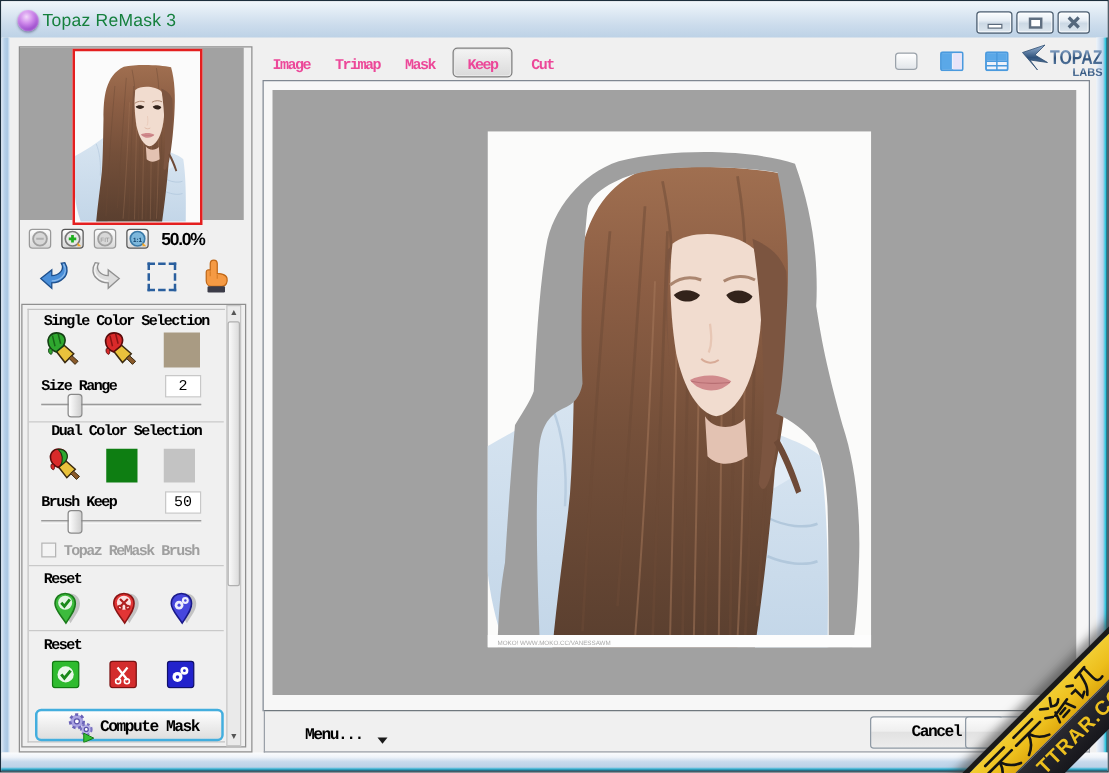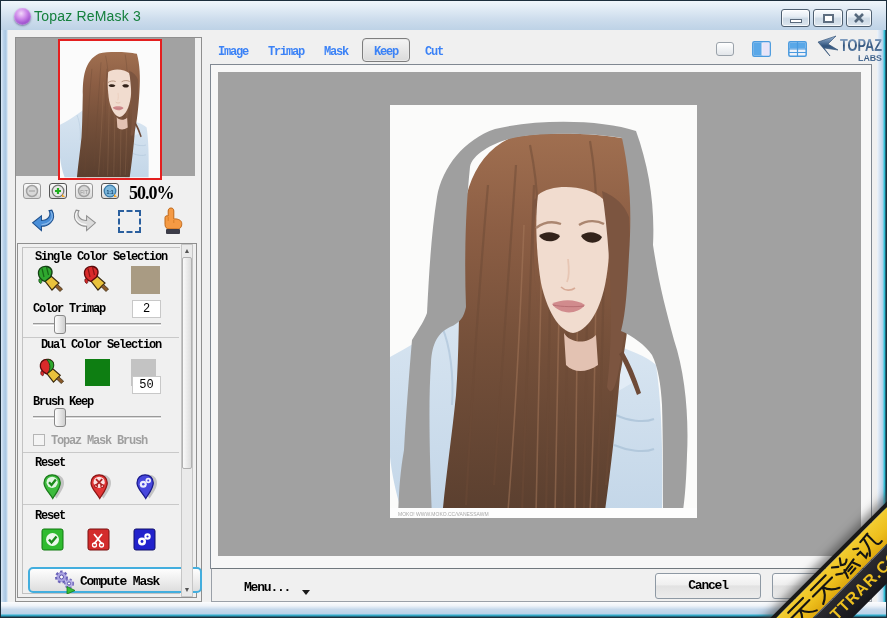--- a/index.html
+++ b/index.html
@@ -25,42 +25,42 @@
 #btnmax { left:813px; width:30px; }
 #btncls { left:846px; width:26px; }
 #btnmin i { position:absolute; left:8px; top:9px; width:12px; height:4px; background:#fff; border:1px solid #5a6a7c; }
 #btnmax i { position:absolute; left:9px; top:4px; width:11px; height:9px; background:#fff; border:2px solid #5e6e80; }
 
 #leftbox { position:absolute; left:15px; top:37px; width:187px; height:565px; border:1px solid #8f8f8f; background:#f0f0f0; }
 #thumbarea { position:absolute; left:16px; top:38px; width:179px; height:138px; background:#a2a2a2; }
 #thumb { position:absolute; left:58px; top:39px; width:104px; height:141px; border:2px solid #e41f1f; background:#fbfbfb; overflow:hidden; }
 .zbtn { position:absolute; top:183px; width:18px; height:16px; border:1px solid #999; border-radius:3px;
   background:linear-gradient(180deg,#fcfcfc,#d9d9d9); }
-#zoompct { position:absolute; left:129px; top:183px; font-size:18px; color:#000; font-family:Liberation Serif, serif; letter-spacing:-1px; font-weight:bold;}
+#zoompct { position:absolute; left:129px; top:183px; font-size:14px; color:#000; font-family:Liberation Sans, sans-serif; letter-spacing:-1px; font-weight:bold;}
 
 #toolpanel { position:absolute; left:17px; top:243px; width:180px; height:355px; border:1px solid #8f8f8f; background:#f0f0f0; }
 #tpinner { position:absolute; left:22px; top:247px; width:158px; height:347px; border:1px solid #c2c2c2; border-right:none; background:#f0f0f0; }
 #tpscroll { position:absolute; left:181px; top:244px; width:12px; height:353px; background:#eaeaea; border:1px solid #c6c6c6; }
 #tpthumb { position:absolute; left:182px; top:257px; width:10px; height:212px; border:1px solid #b0b0b0; border-radius:2px;
   background:linear-gradient(90deg,#fafafa,#dcdcdc); }
 .sarr { position:absolute; left:182px; width:10px; height:12px; font-size:7px; color:#555; text-align:center; line-height:12px; }
 .mono { font-family:"Liberation Mono",monospace; font-weight:bold; letter-spacing:-1.2px; }
 .ptitle { position:absolute; font-size:12px; color:#000; width:164px; text-align:center; }
 .plabel { position:absolute; font-size:12px; color:#000; }
 .numbox { position:absolute; width:29px; height:18px; background:#fff; border:1px solid #c8c8c8; font-size:12px; text-align:center; line-height:16px; letter-spacing:0; font-family:"Liberation Mono",monospace; }
 .slider { position:absolute; height:3px; border-top:1px solid #9a9a9a; border-bottom:1px solid #fff; background:#d8d8d8;}
 .shandle { position:absolute; width:12px; height:19px; border:1px solid #888; border-radius:3px;
   background:linear-gradient(90deg,#fefefe,#cfcfcf); }
 .swatch { position:absolute; }
 .hline { position:absolute; left:23px; width:156px; border-top:1px solid #c9c9c9; }
-#computebtn { position:absolute; left:28px; top:567px; width:174px; height:26px; border:2px solid #43aede; border-radius:5px;
+#computebtn { position:absolute; left:28px; top:567px; width:151px; height:26px; border:2px solid #43aede; border-radius:5px;
   background:linear-gradient(180deg,#fefefe,#dedede); }
 #computebtn span { position:absolute; left:50px; top:5px; font-size:13px; }
 
-.tab { position:absolute; top:45px; font-size:12px; color:#3b82f6; }
+.tab { position:absolute; top:45px; font-size:12px; color:#ec4899; }
 #keeptab { position:absolute; left:362px; top:38px; width:48px; height:24px; border:1px solid #7e7e7e; border-radius:4px;
   background:linear-gradient(180deg,#f4f4f4,#dadada); box-shadow:inset 0 0 0 1px #e8e8e8; }
 
 #canvasbox { position:absolute; left:210px; top:64px; width:662px; height:505px; border:1px solid #808892; background:#f7f7f7; }
 #canvasgray { position:absolute; left:218px; top:72px; width:643px; height:484px; background:#a1a1a1; }
 #photo { position:absolute; left:390px; top:105px; width:307px; height:413px; }
 
 #bottombar { position:absolute; left:211px; top:568px; width:661px; height:34px; border:1px solid #9aa0a8; border-top:1px solid #70787e; background:#f0f0f0; }
 #menulbl { position:absolute; left:244px; top:580px; font-size:13px; color:#000; }
 #menuarr { position:absolute; left:302px; top:590px; width:0; height:0; border-left:4.5px solid transparent; border-right:4.5px solid transparent; border-top:5.5px solid #1a1a1a; }
@@ -177,41 +177,41 @@
  <path d="M3,15 C2.4,17.5 3.2,19 5,19.5 C6.2,18.5 6,16.5 5.2,14.8 Z" fill="#2fa82f" stroke="#143f14" stroke-width="0.7"></path>
   </svg>
 <svg class="abs" style="left:82px; top:264px;" width="30" height="30" viewBox="0 0 30 30">
  <path d="M9,17 L15,12 L23,19 L16,26 Z" fill="#e9c23c" stroke="#3a2a10" stroke-width="1.2"></path>
  <path d="M19,22.5 L24,27.5 L26.5,25 L21.5,20.5 Z" fill="#8a5a2a" stroke="#3a2a10" stroke-width="0.8"></path>
  <path d="M3,12 C1,6 5,1.5 11,2.5 C16,3.5 17.5,8 14.5,13 L9,17.5 C6,16.5 4,14.5 3,12 Z" fill="#d92a2a" stroke="#5a0a0a" stroke-width="1.3"></path>
  <path d="M6,4.5 L8,13 M10.5,3 L12.5,11" stroke="#8a1414" stroke-width="1.2" fill="none"></path>
  <path d="M3,15 C2.4,17.5 3.2,19 5,19.5 C6.2,18.5 6,16.5 5.2,14.8 Z" fill="#d92a2a" stroke="#5a0a0a" stroke-width="0.7"></path>
   </svg>
 <div class="swatch" style="left:131px; top:266px; width:29px; height:28px; background:#a99b83;"></div>
-<div class="plabel mono" style="left:33px; top:302px;">Color Trimap</div>
+<div class="plabel mono" style="left:33px; top:302px;">Size Range</div>
 <div class="numbox" style="left:132px; top:300px;">2</div>
 <div class="slider" style="left:33px; top:323px; width:128px;"></div>
 <div class="shandle" style="left:54px; top:315px;"></div>
 <div class="hline" style="top:337px;"></div>
 <div class="ptitle mono" style="left:19px; top:338px;">Dual Color Selection</div>
 <svg class="abs" style="left:38px; top:357px;" width="29" height="29" viewBox="0 0 30 30">
  <path d="M9,17 L15,12 L23,19 L16,26 Z" fill="#e9c23c" stroke="#3a2a10" stroke-width="1.2"></path>
  <path d="M19,22.5 L24,27.5 L26.5,25 L21.5,20.5 Z" fill="#8a5a2a" stroke="#3a2a10" stroke-width="0.8"></path>
  <path d="M3,12 C1,6 5,1.5 11,2.5 C16,3.5 17.5,8 14.5,13 L9,17.5 C6,16.5 4,14.5 3,12 Z" fill="#d92a2a" stroke="#5a0a0a" stroke-width="1.3"></path>
  <path d="M9,2.8 C14,2 17.5,6 16,10.5 L14.5,13 L10.5,16.5 C13.5,11.5 12.5,6 9,2.8 Z" fill="#2fa82f" stroke="#143f14" stroke-width="0.9"></path>
  <path d="M3,15 C2.4,17.5 3.2,19 5,19.5 C6.2,18.5 6,16.5 5.2,14.8 Z" fill="#d92a2a" stroke="#5a0a0a" stroke-width="0.7"></path>
   </svg>
 <div class="swatch" style="left:85px; top:359px; width:25px; height:27px; background:#0e7e12;"></div>
 <div class="swatch" style="left:131px; top:359px; width:25px; height:27px; background:#c3c3c3;"></div>
 <div class="plabel mono" style="left:33px; top:395px;">Brush Keep</div>
-<div class="numbox" style="left:132px; top:376px;font-family:Liberation Mono, monospace;">50</div>
+<div class="numbox" style="left:132px; top:393px;font-family:Liberation Mono, monospace;">50</div>
 <div class="slider" style="left:33px; top:416px; width:128px;"></div>
 <div class="shandle" style="left:54px; top:408px;"></div>
 <div class="swatch" style="left:33px; top:434px; width:12px; height:12px; background:#f4f4f4; border:1px solid #b5b5b5;"></div>
-<div class="plabel mono" style="left:51px; top:434px; color:#9f9f9f;">Topaz Mask Brush</div>
+<div class="plabel mono" style="left:51px; top:434px; color:#9f9f9f;">Topaz ReMask Brush</div>
 <div class="hline" style="top:452px;"></div>
 <div class="plabel mono" style="left:35px; top:456px;">Reset</div>
 <svg class="abs" style="left:39px; top:471px;" width="30" height="30" viewBox="0 0 24 24">
  <path d="M14,22 C10.5,16.5 7,13.5 7,9.5 C7,5.5 10,3 13.5,3 C17,3 20,5.5 20,9.5 C20,13.5 17.5,16.5 14,22 Z" fill="#b8b8b8" opacity="0.8"></path>
  <path d="M11,22 C7.5,16.5 4,13.5 4,9.5 C4,5.5 7,3 10.5,3 C14,3 17,5.5 17,9.5 C17,13.5 14.5,16.5 11,22 Z" fill="#3dbb3d" stroke="#1a7a1a" stroke-width="1"></path>
  <circle cx="10.5" cy="9" r="4.5" fill="#ffffff" opacity="0.85"></circle>
  <path d="M8,9 L10,11.2 L13.5,6.8" stroke="#1a8a1a" stroke-width="1.8" fill="none"></path>
   </svg>
 <svg class="abs" style="left:86px; top:471px;" width="30" height="30" viewBox="0 0 24 24">
  <path d="M14,22 C10.5,16.5 7,13.5 7,9.5 C7,5.5 10,3 13.5,3 C17,3 20,5.5 20,9.5 C20,13.5 17.5,16.5 14,22 Z" fill="#b8b8b8" opacity="0.8"></path>
@@ -300,21 +300,21 @@
 <div id="photo"><svg width="307" height="413" viewBox="0 0 307 413">
 <rect x="0" y="0" width="307" height="413" fill="#fbfbfa"></rect>
 <use href="#girl"></use>
 <path fill-rule="evenodd" fill="#9f9f9f" d="M105,24 C150,13 214,15 246,26 C259,62 265,100 263,140 C269,180 276,205 284,235 C295,268 299,310 297,350 C296,385 294,400 292,413 L8,413 C9,385 10,368 14,345 C16,310 19,270 22,235 C30,222 34,216 37,208 C39,170 41,130 47,92 C52,62 75,34 105,24 Z M128,32 C155,27 205,28 232,33 C240,70 242,105 239,150 C237,190 235,212 231,226 C243,231 255,240 262,250 C268,262 271,280 272,300 C273,330 273,370 273,413 L42,413 C40,360 38,300 41,258 C42,238 48,228 60,222 C70,218 74,212 76,202 C74,150 76,100 80,62 C82,48 108,35 128,32 Z"></path>
 <rect x="0" y="403" width="307" height="10" fill="#fdfdfd"></rect>
 <text x="8" y="411" font-size="5" fill="#a8a8a8" font-family="Liberation Sans,sans-serif">MOKO! WWW.MOKO.CC/VANESSAWM</text>
 </svg></div>
 <div id="bottombar"></div>
 <div id="menulbl" class="mono">Menu...</div>
 <div id="menuarr"></div>
-<div class="btn mono" style="left:655px; width:106px;">Cancel</div>
+<div class="btn mono" style="left:696px; width:106px;">Cancel</div>
 <div class="btn mono" style="left:772px; width:101px;"></div>
 <div class="abs" style="left:674px; top:560px; width:321px; height:30px; transform:rotate(-45deg);
   background:linear-gradient(180deg,#f2cd32 0%,#edbf1d 55%,#dfa90e 100%);
   border-top:4px solid #191919; box-shadow:-2px -5px 8px rgba(70,70,70,.6);">
  <svg width="321" height="26" viewBox="0 0 321 26" style="position:absolute;left:0;top:0;">
   <g stroke="#141414" stroke-width="2.1" fill="none" stroke-linecap="round" transform="translate(6,0)">
    <path d="M95,5 L116,5 M92,11 L119,11 M105.5,11 C104,16 100,21 94,23.5 M105.5,11 C107,16 111,21 117,23.5"></path>
    <path d="M127,5 L148,5 M124,11 L151,11 M137.5,11 C136,16 132,21 126,23.5 M137.5,11 C139,16 143,21 149,23.5"></path>
    <path d="M158,4 L163,8 M156,12 L161,15.5 M170,3 L166,8.5 C168.5,11 171.5,11 174,8.5 M163,16 L179,13.5 M165,14.5 L162,22.5 M176,14.5 L179,22.5 M167,18 L173,17.5 M167,21.5 L174,21"></path>
    <path d="M186,6 L190,9 M185,13 L189,13 L189,21 L193,19 M196,6 L207,5 M201,5.5 L199,13 C198,17 196,20 193,22.5 M206,5 L206,16 C206,20 208,21.5 212,20.5"></path>

